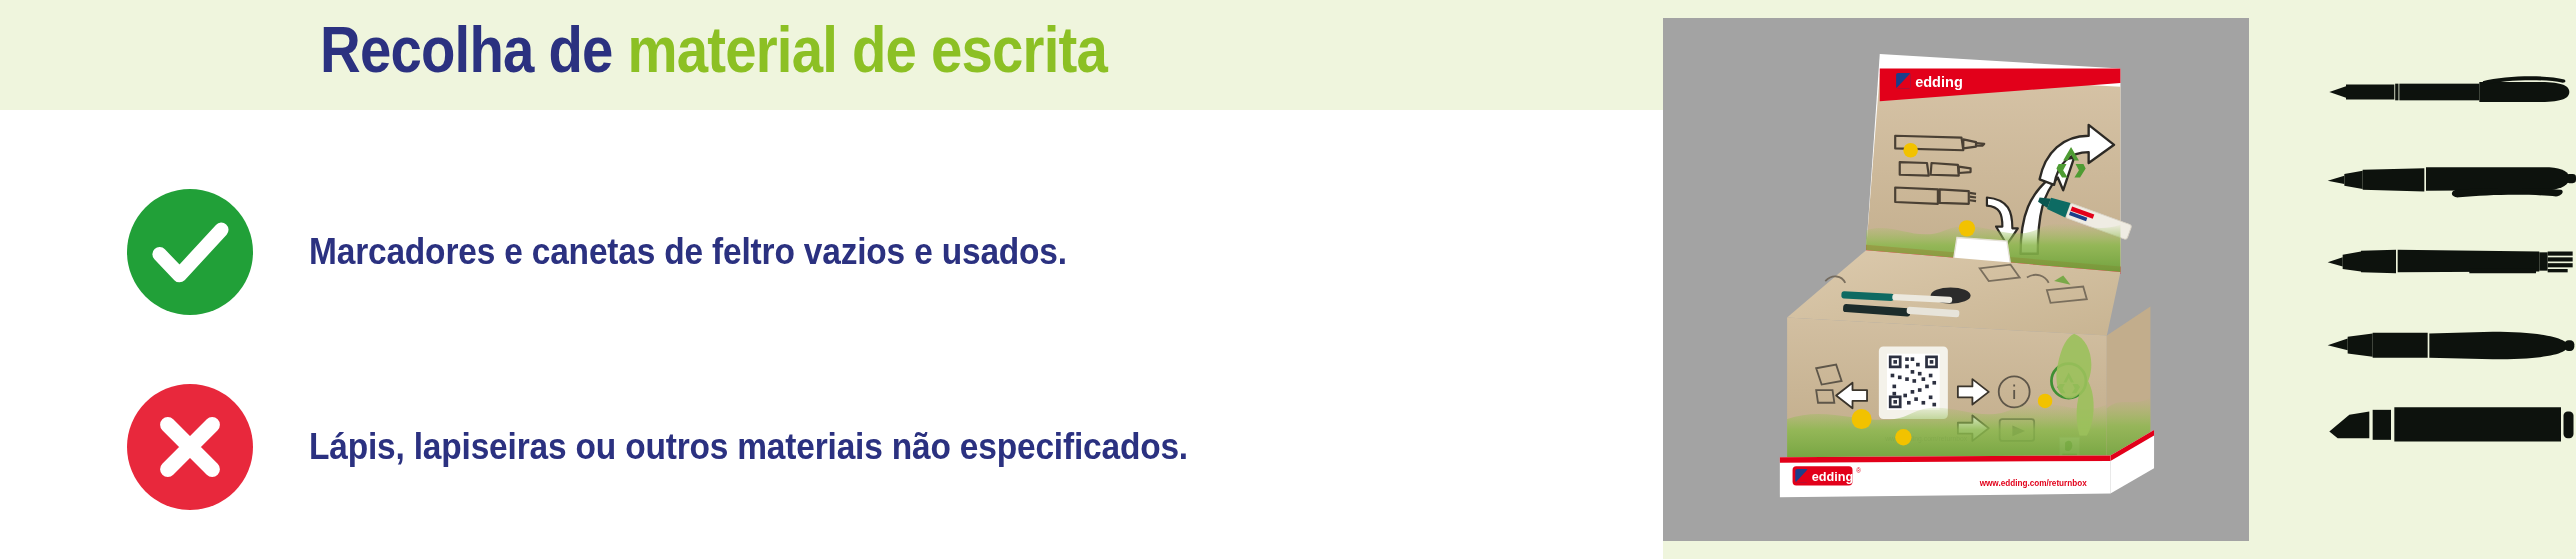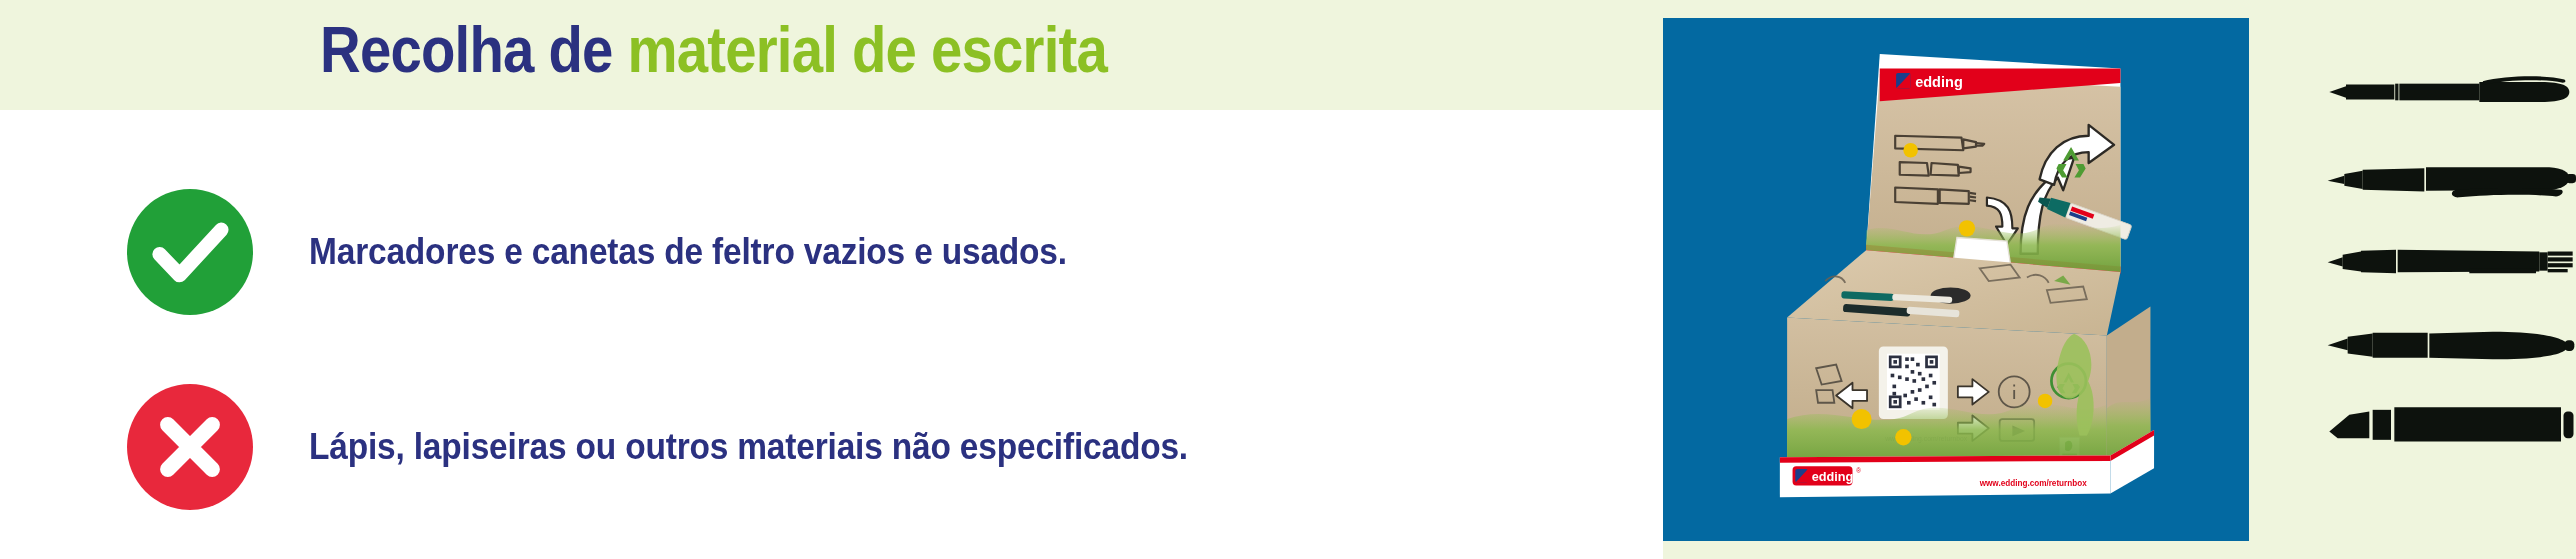--- a/index.html
+++ b/index.html
@@ -51,21 +51,21 @@
     font-weight:700;
     letter-spacing:-0.2px;
     white-space:nowrap;
     transform:scaleX(.93);
     transform-origin:left center;
   }
 
   
   .photo-panel{
     position:absolute;left:1663px;top:18px;width:586px;height:523px;
-    background:#0369a1;
+    background:#a3a3a3;
     overflow:hidden;
   }
 
   
   .box-wrap{position:absolute;left:44px;top:16.4px;width:509px;height:495px;}
   .box-wrap svg{width:100%;height:100%;display:block;}
 
   
   .pens{
     position:absolute;left:2326px;top:55px;width:250px;height:436px;

